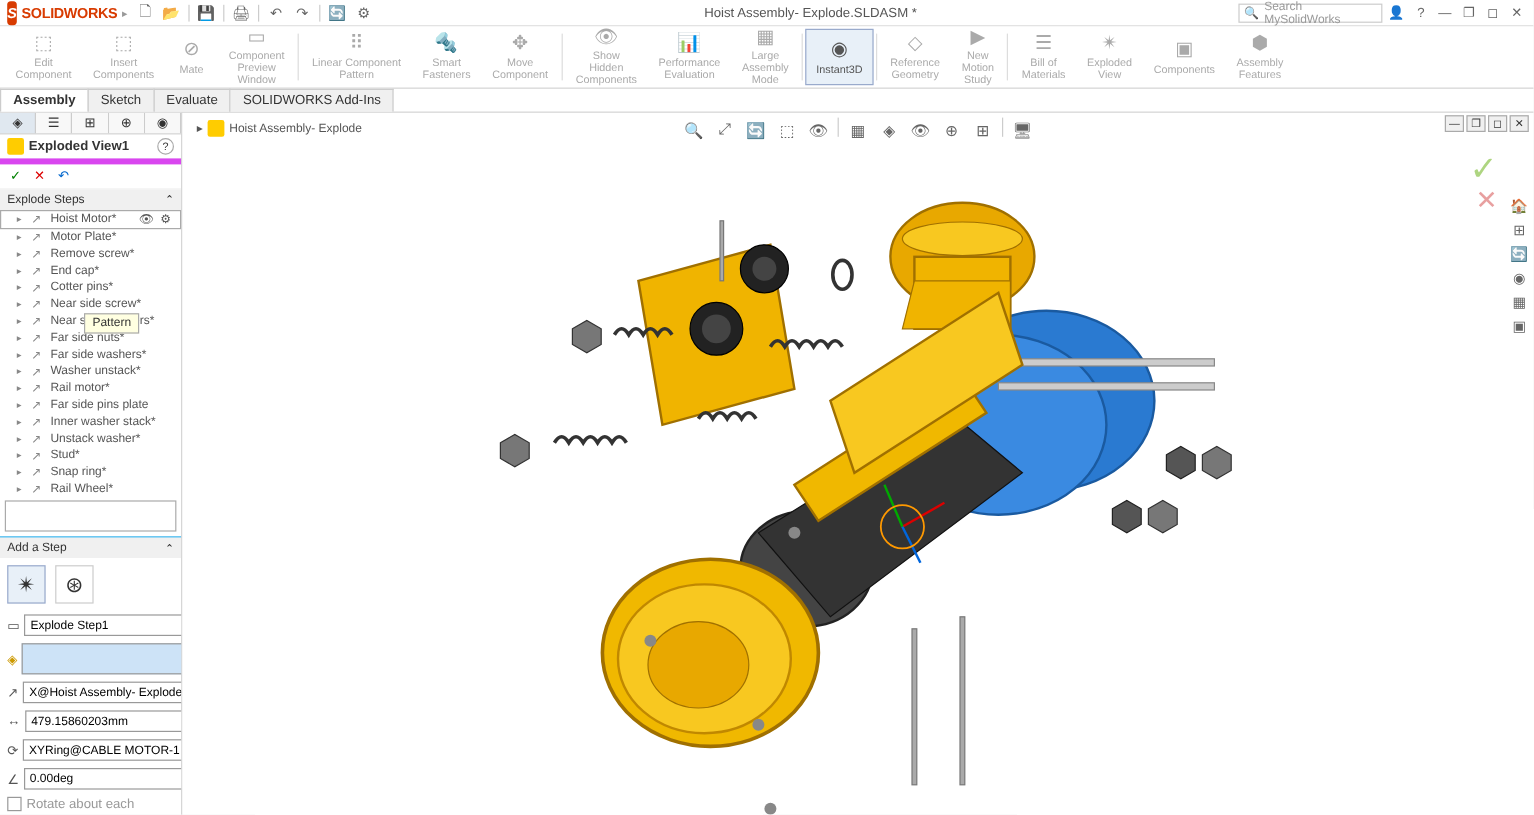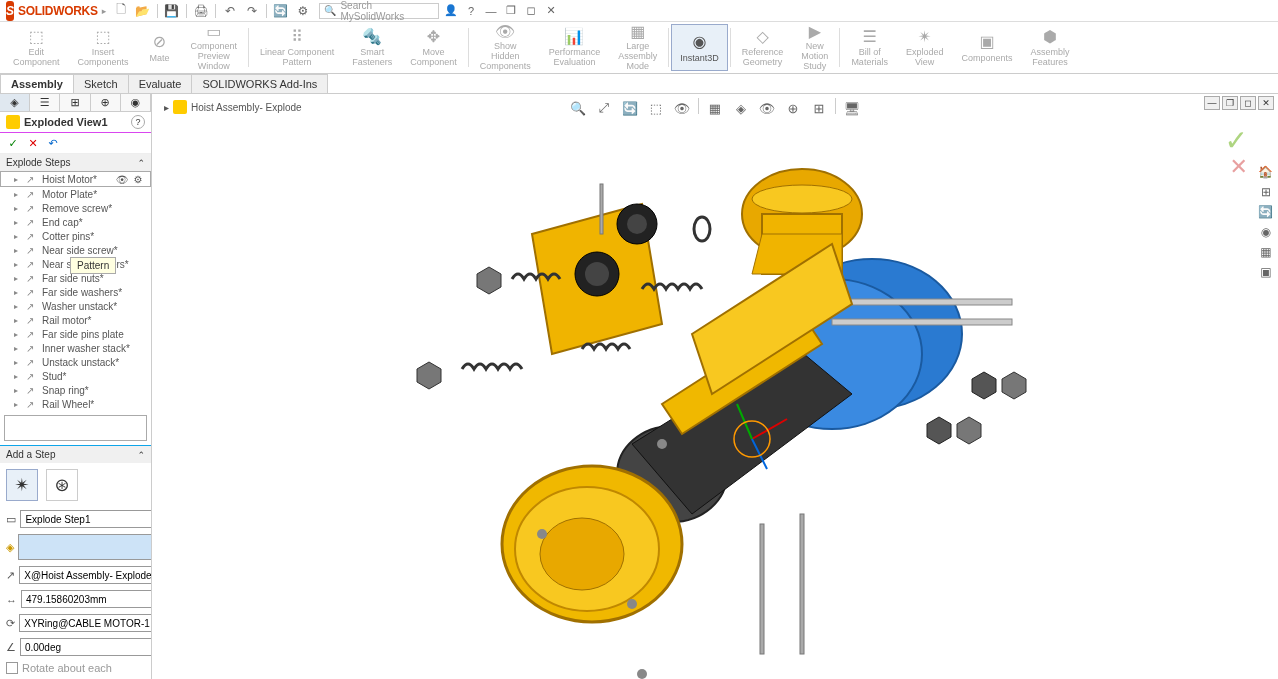--- a/index.html
+++ b/index.html
@@ -35,21 +35,21 @@
 
 .main { display: flex; height: calc(679px - 22px - 52px - 20px); position:relative;}
 
 
 .leftpanel { width: 152px; background: #fff; border-right: 1px solid #ccc; display: flex; flex-direction: column; overflow:hidden;}
 .lp-tabs { display: flex; height: 18px; border-bottom: 1px solid #ccc; }
 .lp-tab { flex:1; display:flex;align-items:center;justify-content:center; border-right:1px solid #ccc; cursor:pointer; background:#f8f8f8;}
 .lp-tab.active { background:#e0e8f0;}
 .lp-tab svg,.lp-tab span{font-size:11px;}
 
-.lp-header { display:flex; align-items:center; padding: 3px 6px; gap:4px; border-bottom:1px solid #d946ef;}
+.lp-header { display:flex; align-items:center; padding: 3px 6px; gap:4px; border-bottom:5px solid #d946ef;}
 .lp-header-icon { width:14px;height:14px;background:#ffcc00;border-radius:2px;}
 .lp-header-text { font-weight:bold; font-size:11px;}
 .lp-help { margin-left:auto; width:14px;height:14px;border:1px solid #aaa;border-radius:50%;display:flex;align-items:center;justify-content:center;font-size:9px;cursor:pointer;}
 
 .lp-actions { display:flex; gap:6px; padding:3px 6px; border-bottom:1px solid #eee;}
 .lp-action { width:14px;height:14px;display:flex;align-items:center;justify-content:center;cursor:pointer;font-size:11px;}
 
 .lp-section-header { background:#f0f0f0; padding:3px 6px; font-size:10px; display:flex;align-items:center; justify-content:space-between; cursor:pointer;}
 .lp-section-header .chev { font-size:9px;}
 
@@ -118,20 +118,21 @@
     <span class="qat-icon">💾</span>
     <span class="qat-sep"></span>
     <span class="qat-icon">🖨</span>
     <span class="qat-sep"></span>
     <span class="qat-icon">↶</span>
     <span class="qat-icon">↷</span>
     <span class="qat-sep"></span>
     <span class="qat-icon">🔄</span>
     <span class="qat-icon">⚙</span>
   </div>
+  <div class="title-center">Hoist Assembly- Explode.SLDASM *</div>
   <div class="title-right">
     <div class="searchbox">
       <span class="mag">🔍</span>
       <span style="color:#999;">Search MySolidWorks</span>
     </div>
     <span class="title-btn">👤</span>
     <span class="title-btn">?</span>
     <span class="title-btn">—</span>
     <span class="title-btn">❐</span>
     <span class="title-btn">◻</span>
@@ -327,21 +328,21 @@
           <span>Far side pins plate</span>
         </div>
         <div class="step-item">
           <span class="expand">▸</span>
           <span class="step-icon">↗</span>
           <span>Inner washer stack*</span>
         </div>
         <div class="step-item">
           <span class="expand">▸</span>
           <span class="step-icon">↗</span>
-          <span>Unstack unstack*</span>
+          <span>Unstack washer*</span>
         </div>
         <div class="step-item">
           <span class="expand">▸</span>
           <span class="step-icon">↗</span>
           <span>Stud*</span>
         </div>
         <div class="step-item">
           <span class="expand">▸</span>
           <span class="step-icon">↗</span>
           <span>Snap ring*</span>

